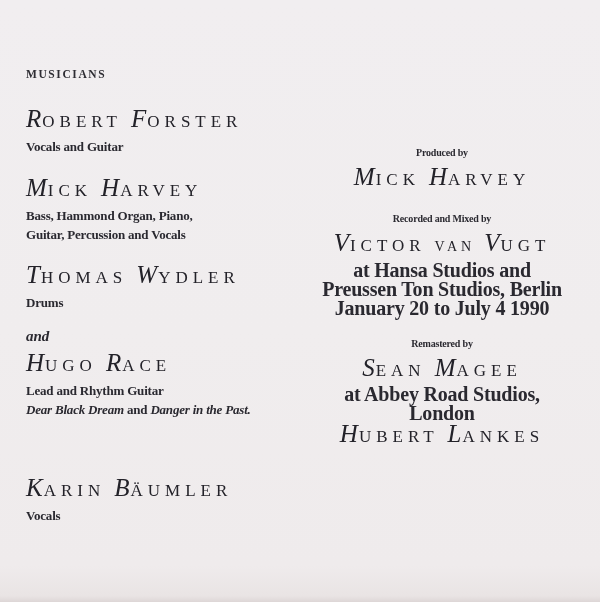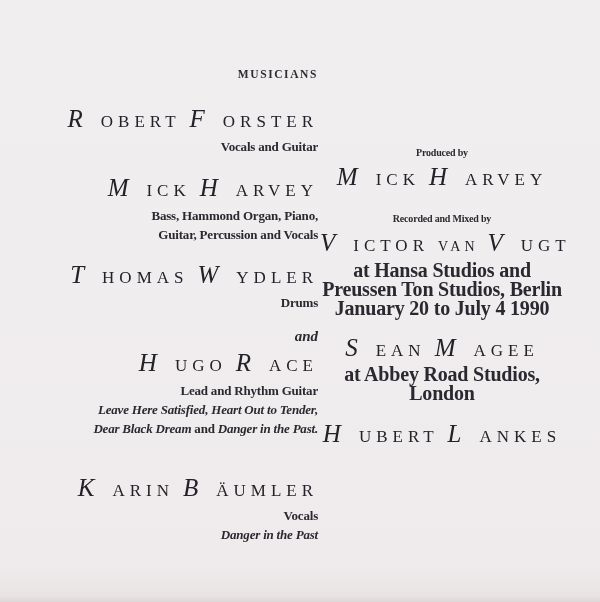--- a/index.html
+++ b/index.html
@@ -5,31 +5,31 @@
 <style>
   html,body{margin:0;padding:0;background:#ffffff;}
   #page{
     position:relative;
     width:600px;height:602px;
     background:linear-gradient(180deg,#f1eef0 0%,#f0edee 55%,#efebec 94%,#e9e4e4 99%,#ddd6d6 100%);
     font-family:"Liberation Serif",serif;
     color:#2a2930;
     overflow:hidden;
   }
-  .lblock{position:absolute;left:26px;width:292px;text-align:right;}
+  .lblock{position:absolute;left:26px;width:292px;text-align:left;}
   .rblock{position:absolute;left:320px;width:244px;text-align:center;}
 
   .header-line{font-weight:bold;font-size:11.5px;letter-spacing:1.6px;line-height:15px;color:#2e2d33;}
 
   .name-line{font-size:17px;line-height:30px;white-space:nowrap;color:#232229;}
   .rblock .name-line{line-height:28px;}
   .word{display:inline;}
   .word + .word{margin-left:9px;}
   .ini{font-style:italic;font-size:25px;letter-spacing:0;}
-  .caps{font-size:17px;letter-spacing:5px;margin-left:18px;}
+  .caps{font-size:17px;letter-spacing:5px;margin-left:1px;}
   .lc{font-size:14px;letter-spacing:4px;}
 
   .credit-line{font-weight:bold;font-size:13px;line-height:19px;letter-spacing:-0.2px;}
   .label-line{font-weight:bold;font-size:10px;line-height:20px;letter-spacing:-0.2px;}
   .detail-line{font-weight:bold;font-size:20px;line-height:19px;letter-spacing:-0.2px;}
   .and-line{font-weight:bold;font-style:italic;font-size:15px;line-height:19px;}
   .seg-it{font-style:italic;}
   .seg-rm{font-style:normal;}
 
   
@@ -66,44 +66,43 @@
   <div id="b-m2" class="lblock">
     <div class="name-line"><span class="word"><span class="ini">T</span><span class="caps">HOMAS</span></span><span class="word"><span class="ini">W</span><span class="caps">YDLER</span></span></div>
     <div class="credit-line"><span class="seg-rm">Drums</span></div>
   </div>
 
   <div id="b-and" class="lblock and-line">and</div>
 
   <div id="b-m3" class="lblock">
     <div class="name-line"><span class="word"><span class="ini">H</span><span class="caps">UGO</span></span><span class="word"><span class="ini">R</span><span class="caps">ACE</span></span></div>
     <div class="credit-line"><span class="seg-rm">Lead and Rhythm Guitar</span></div>
-    <div class="credit-line"><span class="seg-it">Leave Here Satisfied, Heart Out to Tender,</span></div>
     <div class="credit-line"><span class="seg-it">Dear Black Dream</span><span class="seg-rm"> and </span><span class="seg-it">Danger in the Past.</span></div>
   </div>
 
   <div id="b-m4" class="lblock">
     <div class="name-line"><span class="word"><span class="ini">K</span><span class="caps">ARIN</span></span><span class="word"><span class="ini">B</span><span class="caps">ÄUMLER</span></span></div>
     <div class="credit-line"><span class="seg-rm">Vocals</span></div>
-    <div class="credit-line"><span class="seg-it">Danger in the Past</span></div>
   </div>
 
   <div id="b-p0" class="rblock">
     <div class="label-line">Produced by</div>
     <div class="name-line"><span class="word"><span class="ini">M</span><span class="caps">ICK</span></span><span class="word"><span class="ini">H</span><span class="caps">ARVEY</span></span></div>
   </div>
 
   <div id="b-p1" class="rblock">
     <div class="label-line">Recorded and Mixed by</div>
     <div class="name-line"><span class="word"><span class="ini">V</span><span class="caps">ICTOR</span></span><span class="word"><span class="lc">VAN</span></span><span class="word"><span class="ini">V</span><span class="caps">UGT</span></span></div>
     <div class="detail-line">at Hansa Studios and</div>
     <div class="detail-line">Preussen Ton Studios, Berlin</div>
     <div class="detail-line">January 20 to July 4 1990</div>
   </div>
 
   <div id="b-p2" class="rblock">
+    <div class="label-line">Remastered by</div>
     <div class="name-line"><span class="word"><span class="ini">S</span><span class="caps">EAN</span></span><span class="word"><span class="ini">M</span><span class="caps">AGEE</span></span></div>
     <div class="detail-line">at Abbey Road Studios, London</div>
   </div>
 
   <div id="b-p3" class="rblock">
     <div class="name-line"><span class="word"><span class="ini">H</span><span class="caps">UBERT</span></span><span class="word"><span class="ini">L</span><span class="caps">ANKES</span></span></div>
   </div>
 
 </div>
 

